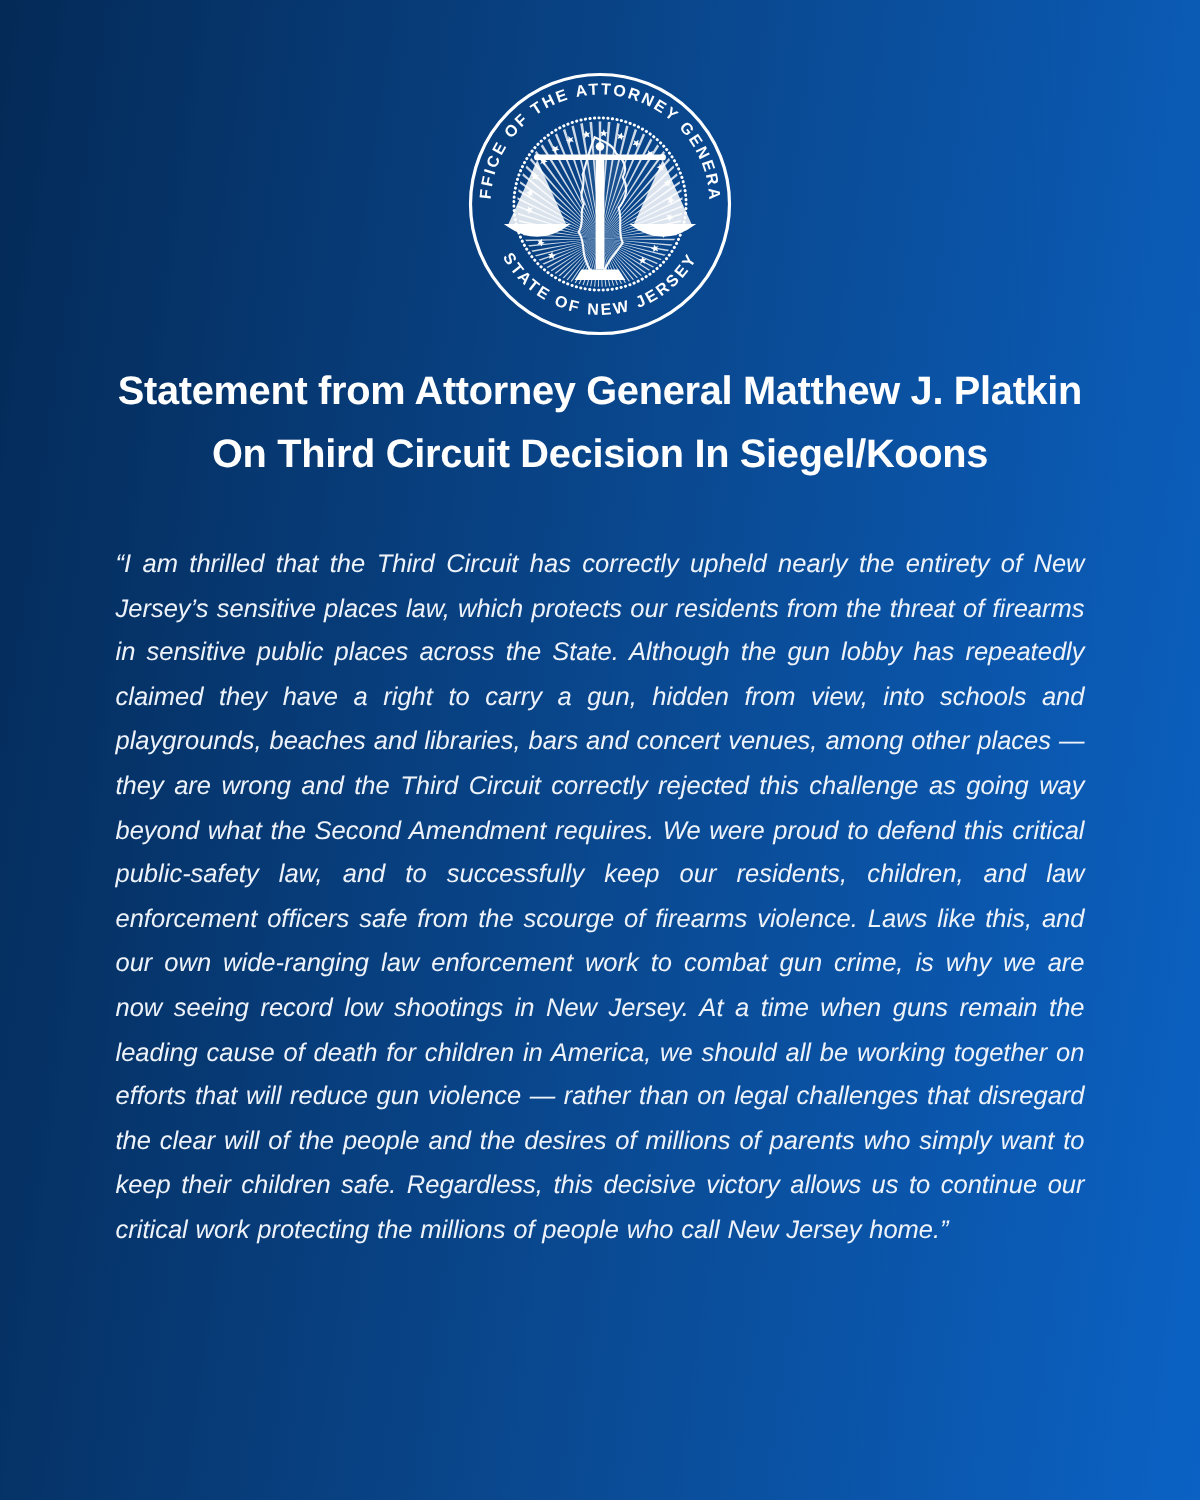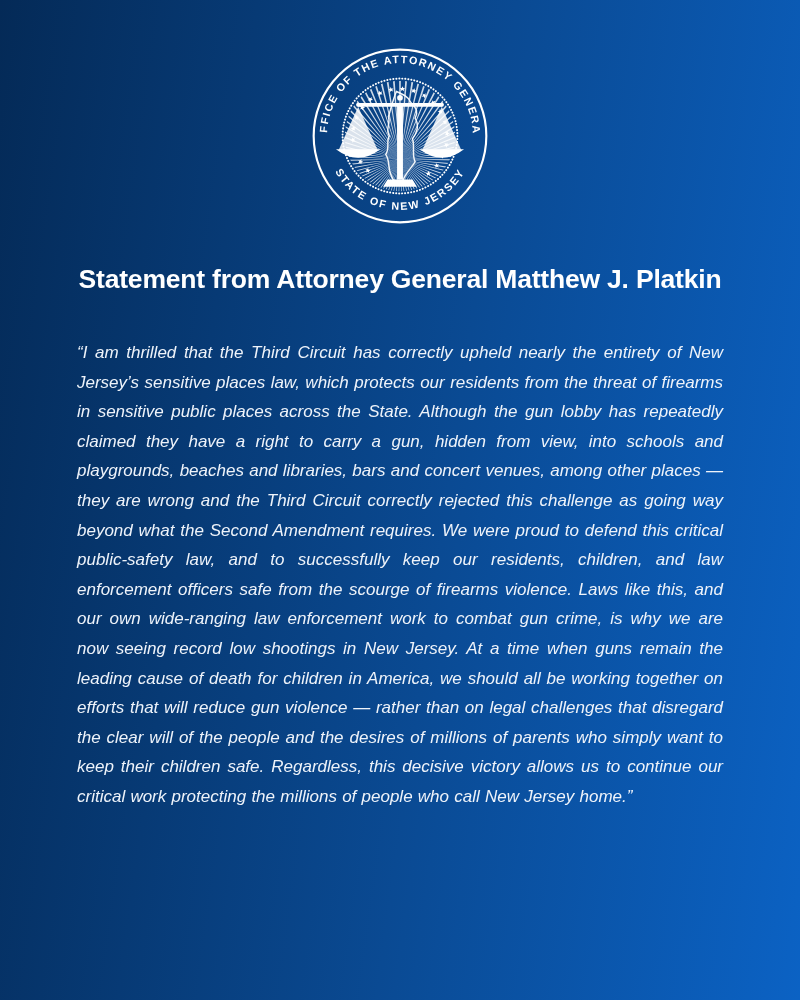--- a/index.html
+++ b/index.html
@@ -23,21 +23,21 @@
     align-items: center;
   }
   .seal-wrap {
     margin-top: 47px;
     width: 178px;
     height: 178px;
     flex: 0 0 auto;
   }
   .seal-wrap svg { width: 100%; height: 100%; display: block; }
   .title {
-    margin-top: 33px;
+    margin-top: 14px;
     text-align: center;
     color: var(--title-text);
     font-weight: 700;
     font-size: 26.5px;
     line-height: 42px;
     letter-spacing: -0.2px;
   }
   .title .tline { white-space: nowrap; }
   .quote {
     margin-top: 38px;
@@ -115,15 +115,16 @@
       <textPath href="#arcTop" startOffset="50%" text-anchor="middle">OFFICE OF THE ATTORNEY GENERAL</textPath>
     </text>
     <text font-family="Liberation Sans, DejaVu Sans, sans-serif" font-size="12" font-weight="700" letter-spacing="2" fill="#ffffff">
       <textPath href="#arcBot" startOffset="50%" text-anchor="middle">STATE OF NEW JERSEY</textPath>
     </text>
   </svg>
 </div>
 
 <h1 class="title">
   <div class="tline">Statement from Attorney General Matthew J. Platkin</div>
+  <div class="tline">On Third Circuit Decision In Siegel/Koons</div>
 </h1>
 
 <p class="quote">“I am thrilled that the Third Circuit has correctly upheld nearly the entirety of New Jersey’s sensitive places law, which protects our residents from the threat of firearms in sensitive public places across the State. Although the gun lobby has repeatedly claimed they have a right to carry a gun, hidden from view, into schools and playgrounds, beaches and libraries, bars and concert venues, among other places — they are wrong and the Third Circuit correctly rejected this challenge as going way beyond what the Second Amendment requires. We were proud to defend this critical public-safety law, and to successfully keep our residents, children, and law enforcement officers safe from the scourge of firearms violence. Laws like this, and our own wide-ranging law enforcement work to combat gun crime, is why we are now seeing record low shootings in New Jersey. At a time when guns remain the leading cause of death for children in America, we should all be working together on efforts that will reduce gun violence — rather than on legal challenges that disregard the clear will of the people and the desires of millions of parents who simply want to keep their children safe. Regardless, this decisive victory allows us to continue our critical work protecting the millions of people who call New Jersey home.”</p>
 
 </body></html>

